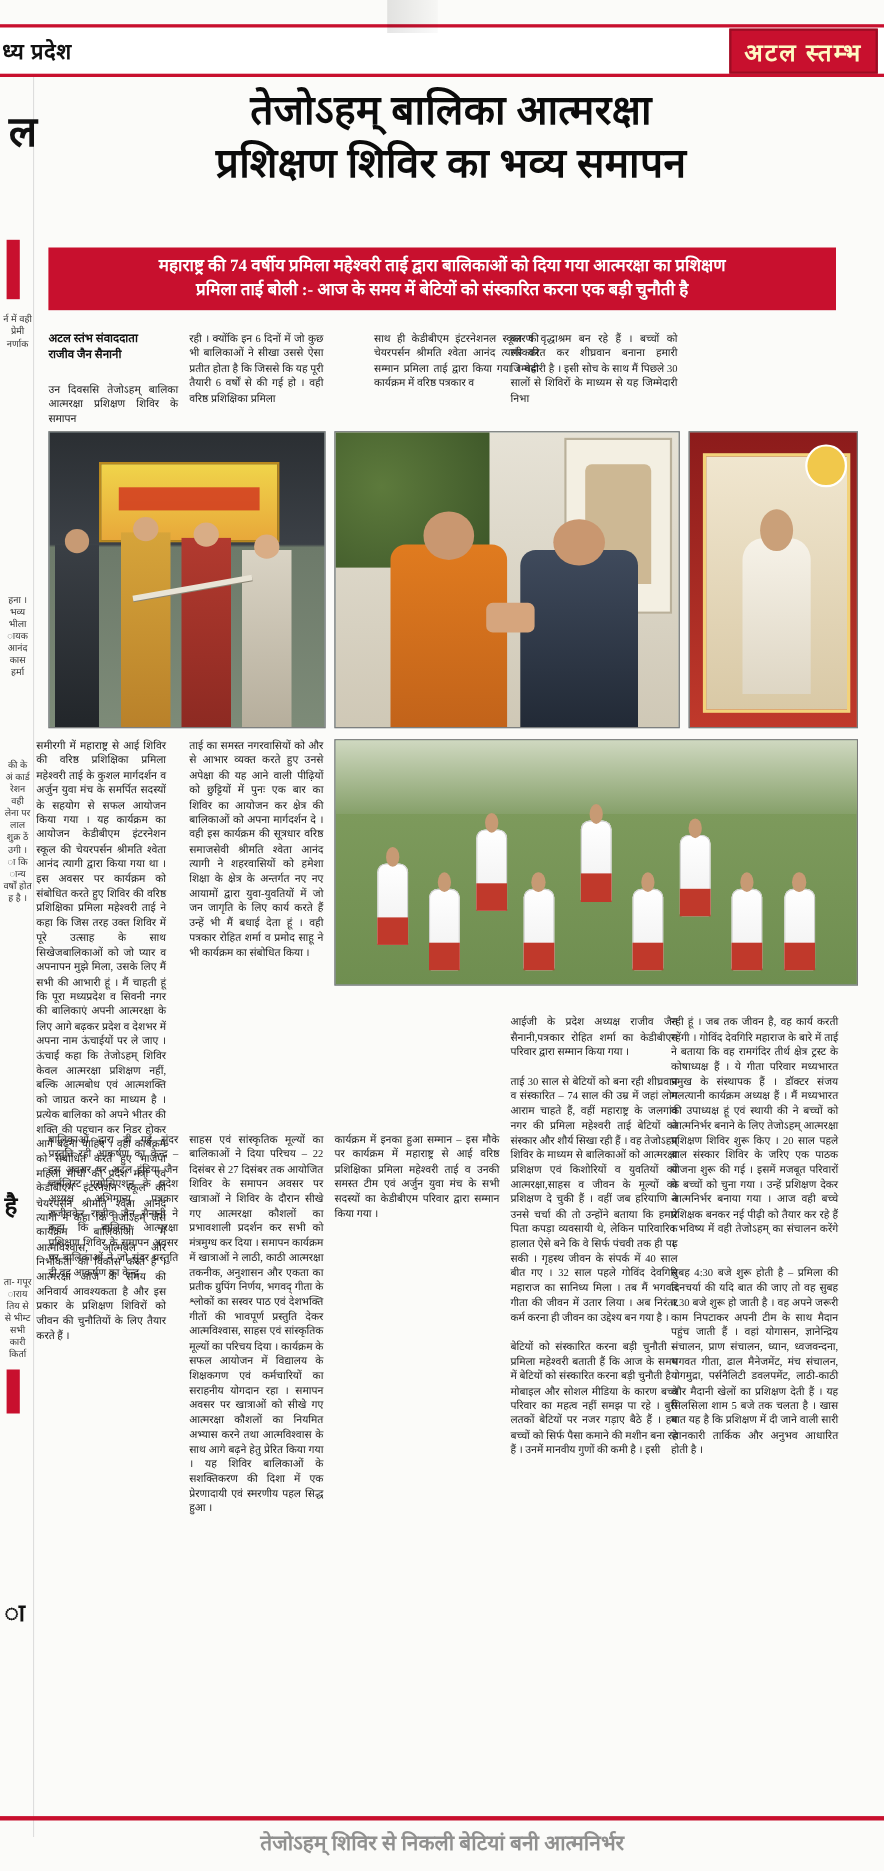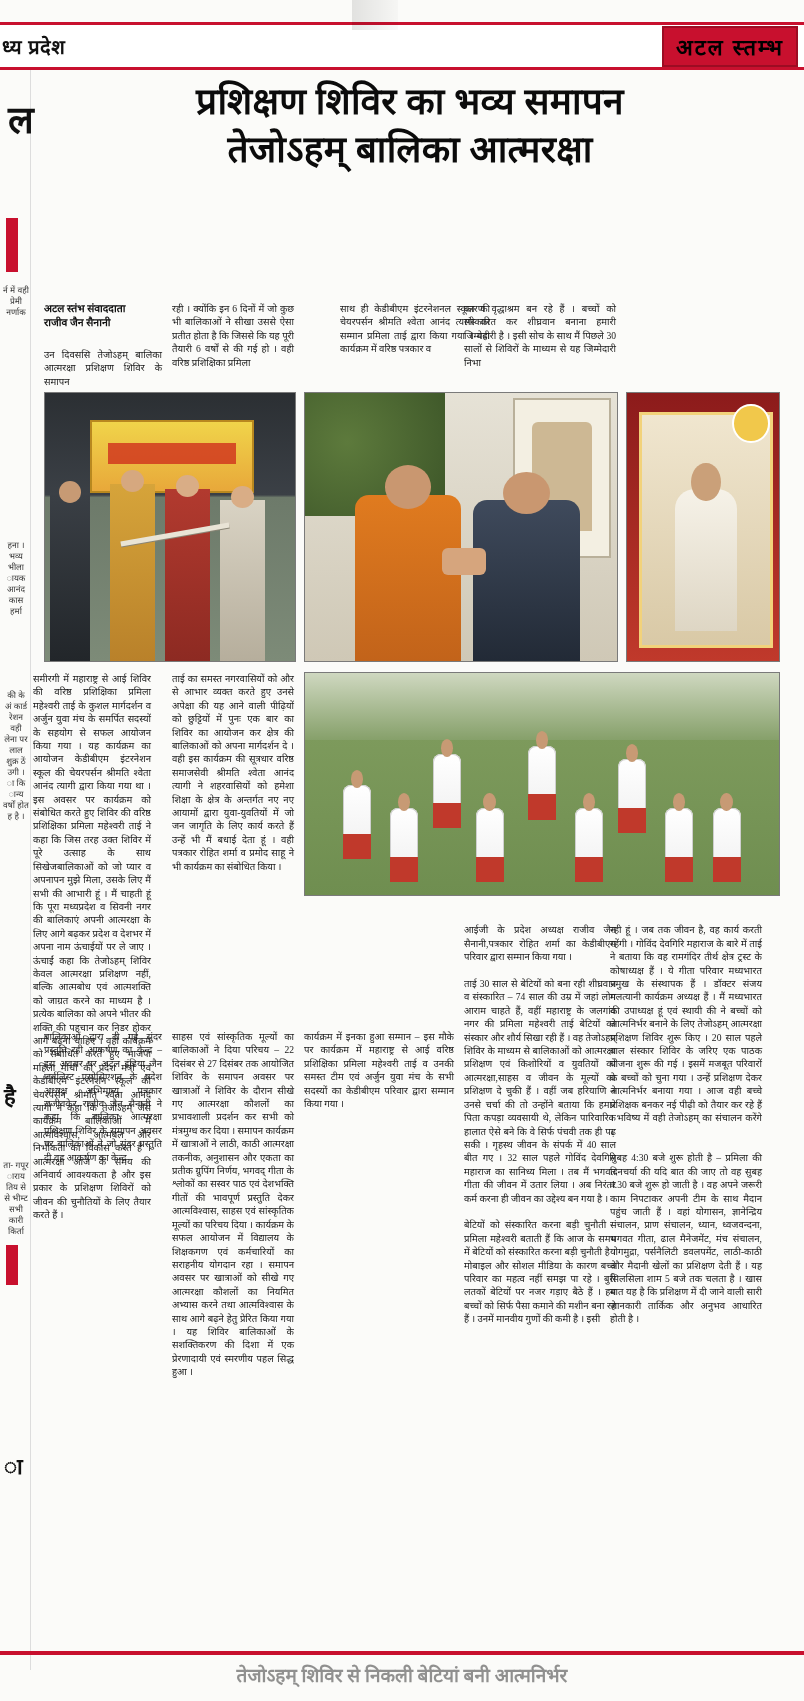--- a/index.html
+++ b/index.html
@@ -33,22 +33,22 @@
     font-family:"Liberation Sans", sans-serif;
     font-weight:bold;
     font-size:20px;
     color:#111;
     padding-left:2px;
     letter-spacing:.5px;
     text-align:right;
   }
   .masthead .brand{
     background:#c8102e;
-    color:#000000;
-    font-family:Liberation Sans, sans-serif;
+    color:#fef9c3;
+    font-family:Liberation Serif, serif;
     font-weight:bold;
     font-size:22px;
     letter-spacing:2px;
     padding:3px 12px 4px 12px;
     margin-right:6px;
     border:2px solid #9c0c23;
   }
 
   
   .rail{
@@ -297,24 +297,28 @@
 से से
 भीम्ट
 सभी
 कारी
 किर्ता</div>
     <div class="rail-big" style="top:1380px">ा</div>
   </div>
 
   <div class="headline">
     <div class="h-left-letter">ल</div>
+    <div class="h-line">तेजोऽहम् बालिका आत्मरक्षा</div>
     <div class="h-line">प्रशिक्षण शिविर का भव्य समापन</div>
-    <div class="h-line">तेजोऽहम् बालिका आत्मरक्षा</div>
-  </div>
-
+  </div>
+
+  <div class="subbanner">
+    <div>महाराष्ट्र की 74 वर्षीय प्रमिला महेश्वरी ताई द्वारा बालिकाओं को दिया गया आत्मरक्षा का प्रशिक्षण</div>
+    <div>प्रमिला ताई बोली :-  आज के समय में बेटियों को संस्कारित करना एक बड़ी चुनौती है</div>
+  </div>
 
   <div class="byline">
     <div>अटल स्तंभ संवाददाता</div>
     <div>राजीव जैन सैनानी</div>
   </div>
 
   <div class="col top-c1">
     <p>उन दिवससि तेजोऽहम् बालिका आत्मरक्षा प्रशिक्षण शिविर के समापन</p>
   </div>
   <div class="col top-c2">

